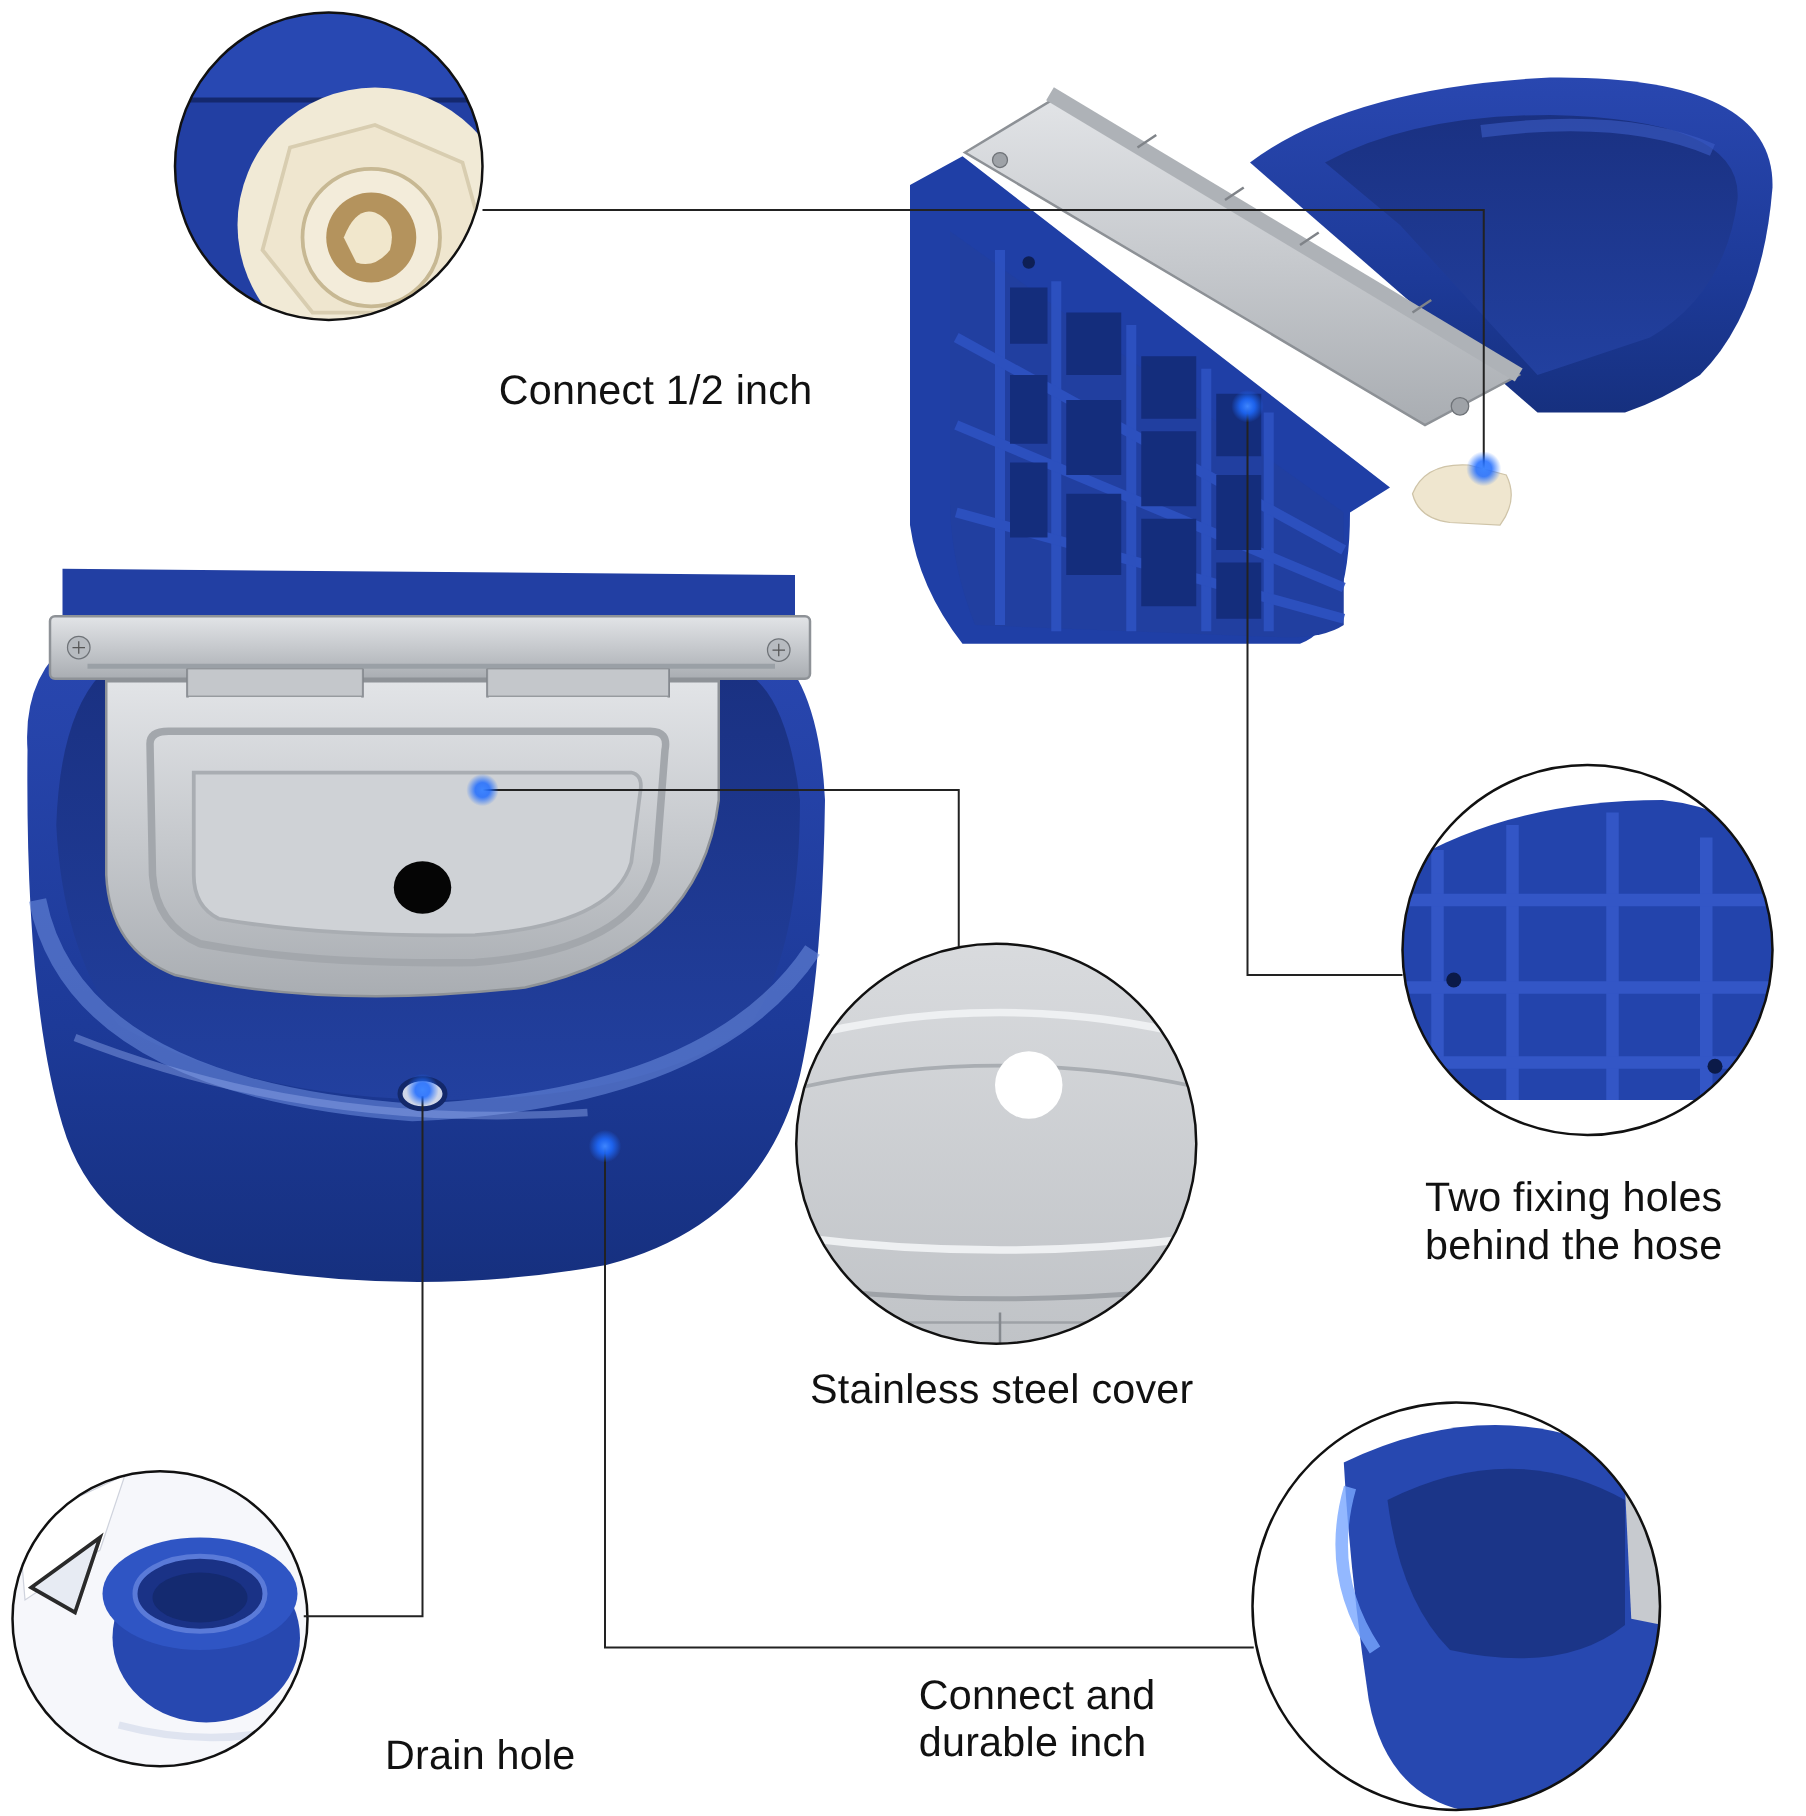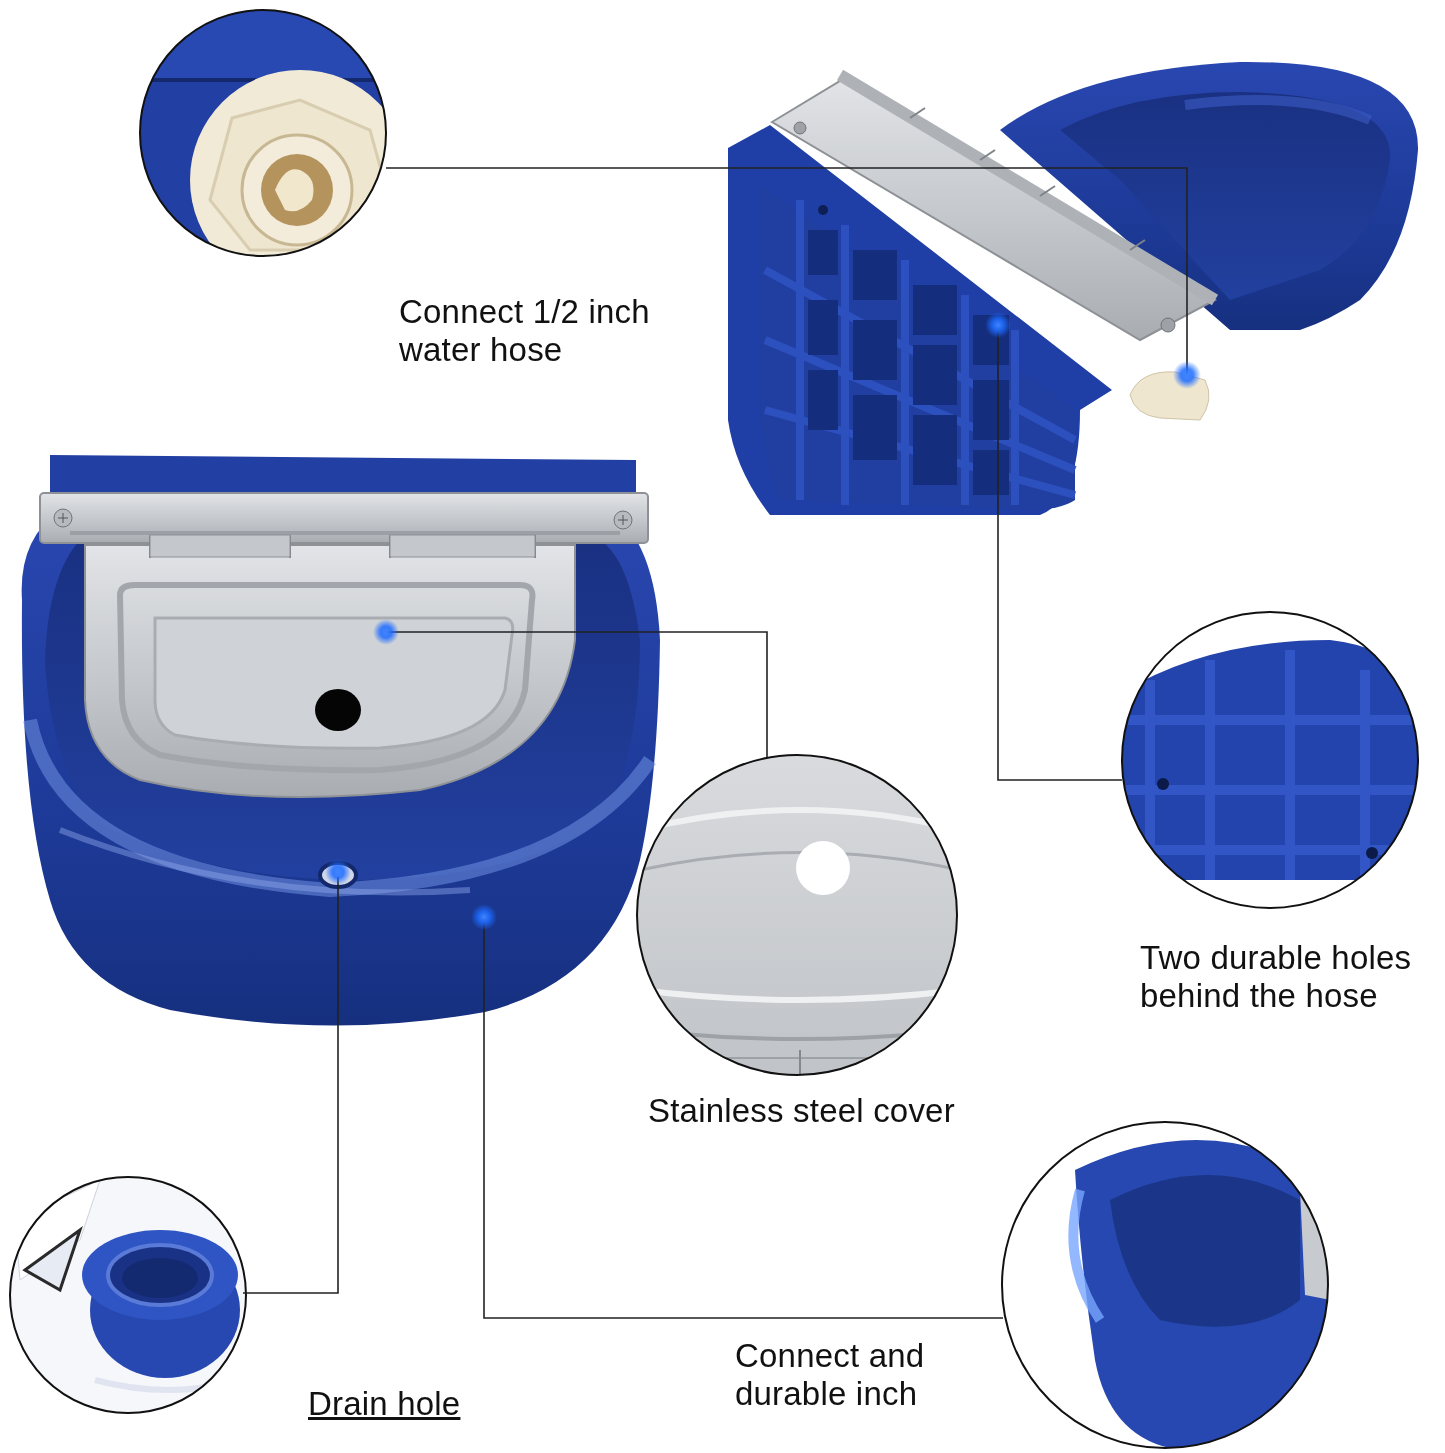--- a/index.html
+++ b/index.html
@@ -216,33 +216,32 @@
     <circle cx="1187" cy="375" r="14" fill="url(#glow)"></circle>
     <circle cx="998" cy="325" r="13" fill="url(#glow)"></circle>
     <circle cx="386" cy="632" r="13" fill="url(#glow)"></circle>
     <circle cx="338" cy="872" r="13" fill="url(#glow)"></circle>
     <circle cx="484" cy="917" r="13" fill="url(#glow)"></circle>
   </g>
 </svg>
 
 <div class="label" style="left:399px;top:293px;">
   <span>Connect 1/2 inch</span>
-  <span>water hose</span>
 </div>
 
 <div class="label" style="left:1140px;top:939px;">
-  <span>Two durable holes</span>
+  <span>Two fixing holes</span>
   <span>behind the hose</span>
 </div>
 
 <div class="label" style="left:648px;top:1092px;">
   <span>Stainless steel cover</span>
 </div>
 
 <div class="label" style="left:735px;top:1337px;">
   <span>Connect and</span>
   <span>durable inch</span>
 </div>
 
-<div class="label" style="left:308px;top:1385px;text-decoration:underline;">
+<div class="label" style="left:308px;top:1385px;">
   <span>Drain hole</span>
 </div>
 </div>
 
 </body></html>

